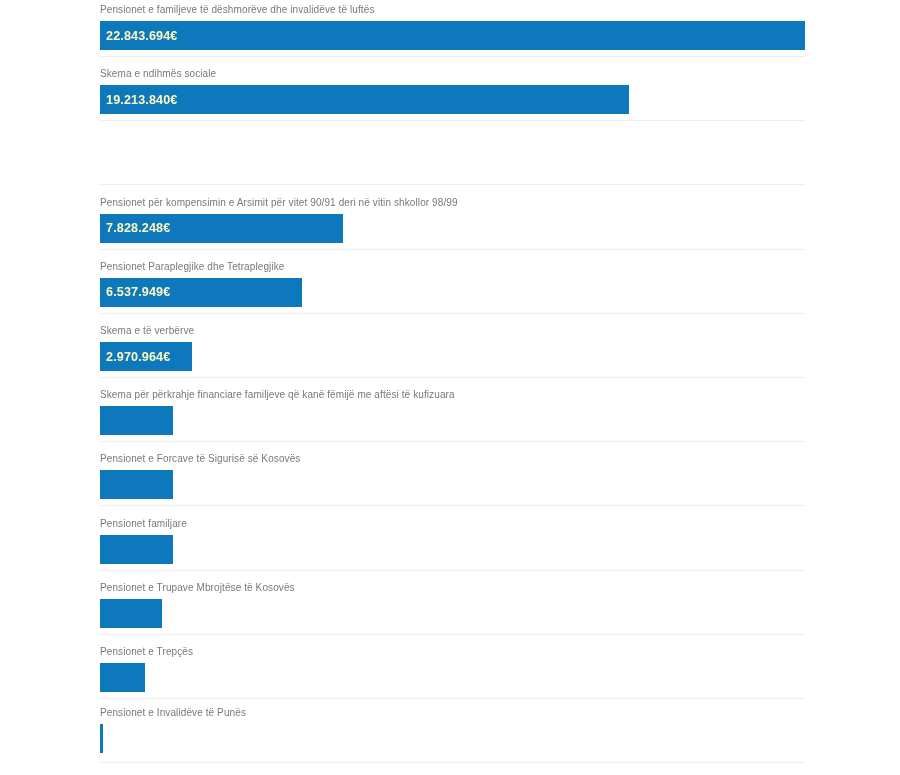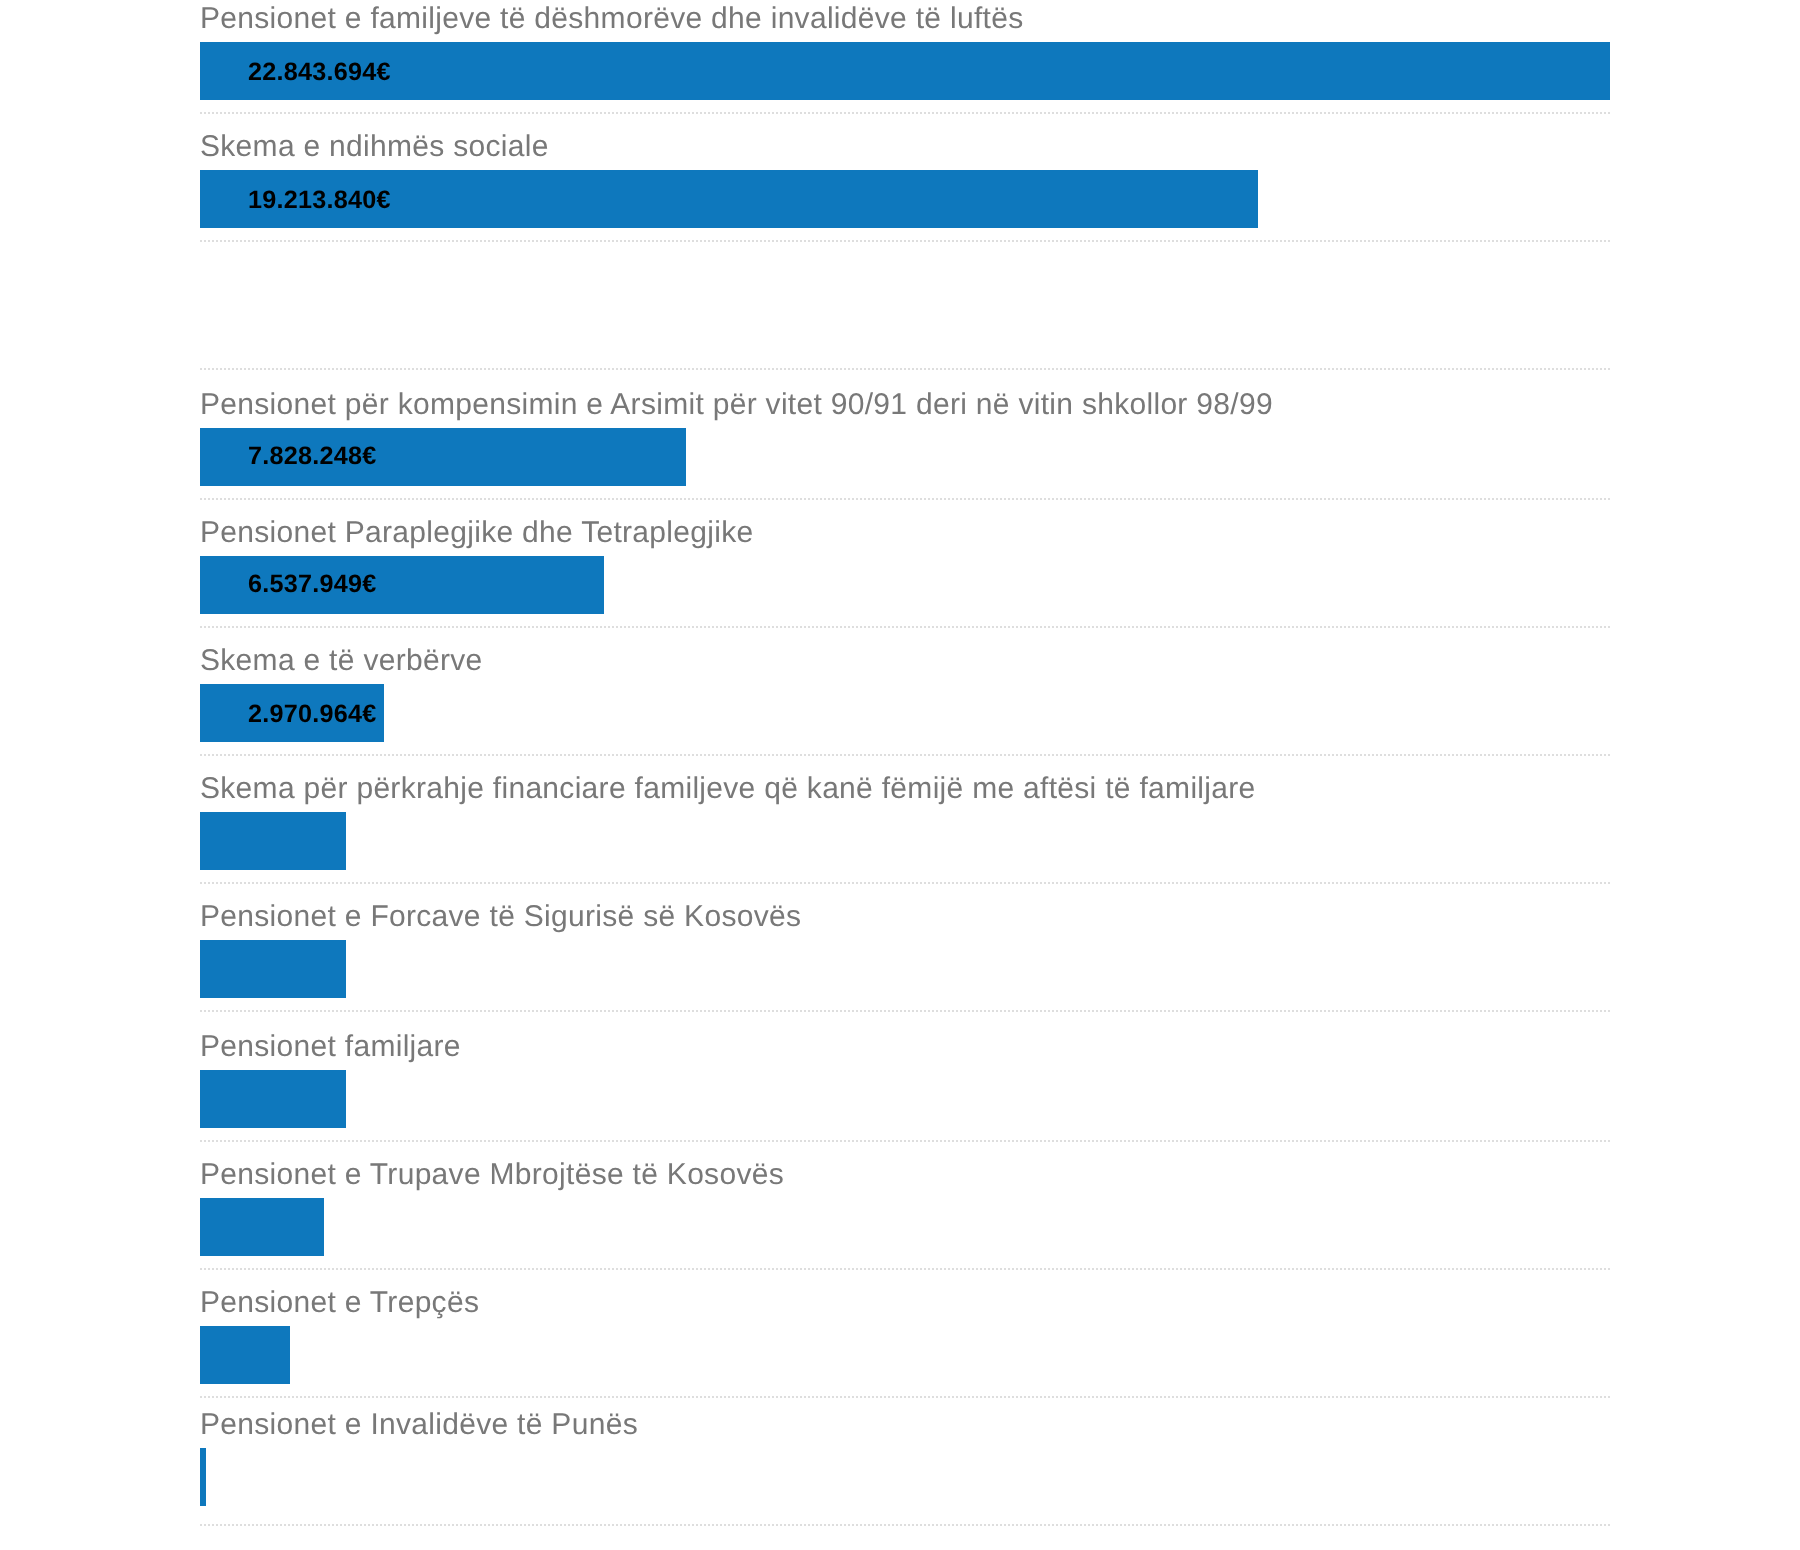--- a/index.html
+++ b/index.html
@@ -27,21 +27,21 @@
     position: absolute;
     left: 0;
     width: 900px;
     box-sizing: border-box;
   }
 
   .row-label {
     position: absolute;
     left: 100px;
     top: 0;
-    font-size: 15px;
+    font-size: 10px;
     line-height: 16px;
     color: #787878;
     white-space: nowrap;
     letter-spacing: 0.01em;
   }
 
   .bar-track {
     position: absolute;
     left: 100px;
     top: 19px;
@@ -55,24 +55,24 @@
     top: 0;
     height: 29px;
     background: #0e78bd;
     box-sizing: border-box;
     display: flex;
     align-items: center;
     overflow: hidden;
   }
 
   .bar-value {
-    color: #000000;
+    color: #fef9c3;
     font-size: 12.6px;
     font-weight: bold;
-    padding-left: 24px;
+    padding-left: 6px;
     white-space: nowrap;
     letter-spacing: 0.01em;
   }
 
   .separator {
     position: absolute;
     left: 100px;
     width: 705px;
     height: 0;
     border-top: 1px dotted #dedede;
@@ -124,21 +124,21 @@
     <div class="row" style="top: 323px; height: 52px;">
       <div class="row-label">Skema e të verbërve</div>
       <div class="bar-track">
         <div class="bar" style="width: 92px;">
           <span class="bar-value">2.970.964€</span>
         </div>
       </div>
     </div>
     <div class="separator" style="top: 377px;"></div>
     <div class="row" style="top: 387.2px; height: 52px;">
-      <div class="row-label">Skema për përkrahje financiare familjeve që kanë fëmijë me aftësi të familjare</div>
+      <div class="row-label">Skema për përkrahje financiare familjeve që kanë fëmijë me aftësi të kufizuara</div>
       <div class="bar-track">
         <div class="bar" style="width: 73px;">
           <span class="bar-value"></span>
         </div>
       </div>
     </div>
     <div class="separator" style="top: 441.2px;"></div>
     <div class="row" style="top: 451.4px; height: 52px; text-align: right;">
       <div class="row-label">Pensionet e Forcave të Sigurisë së Kosovës</div>
       <div class="bar-track">

